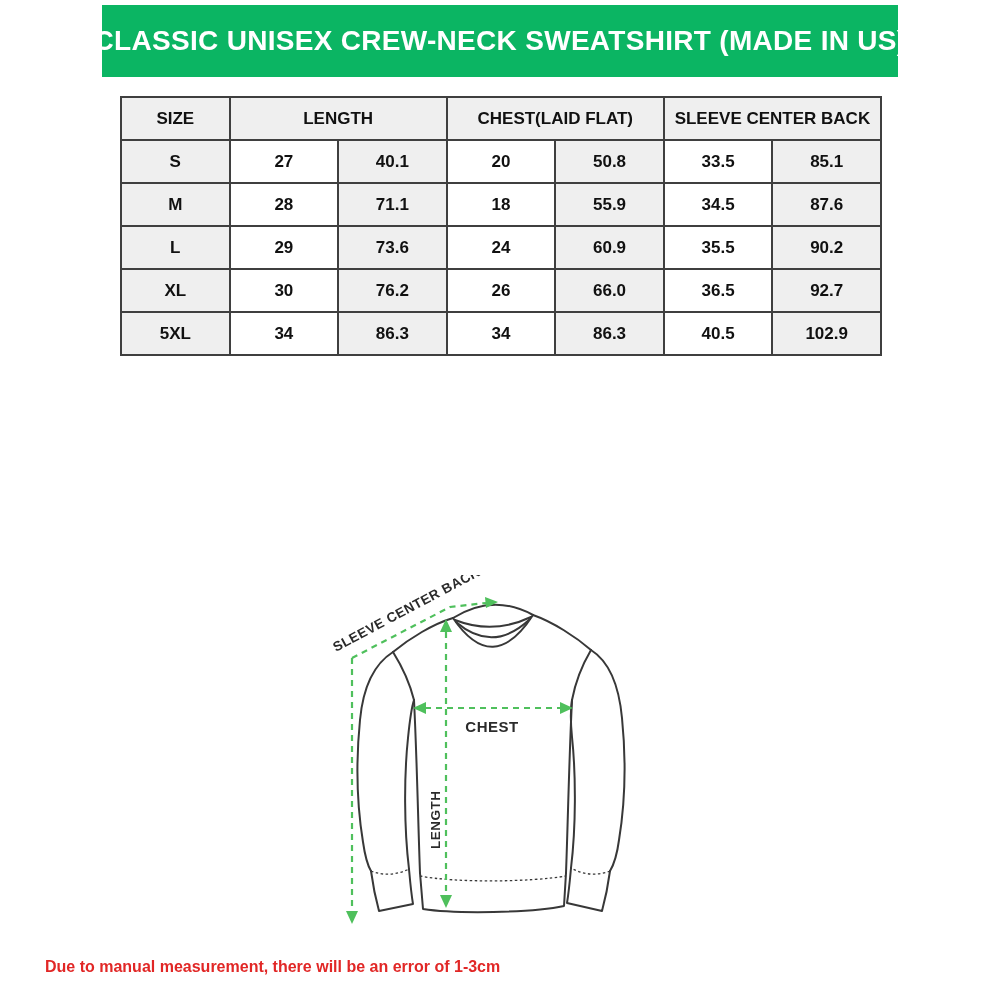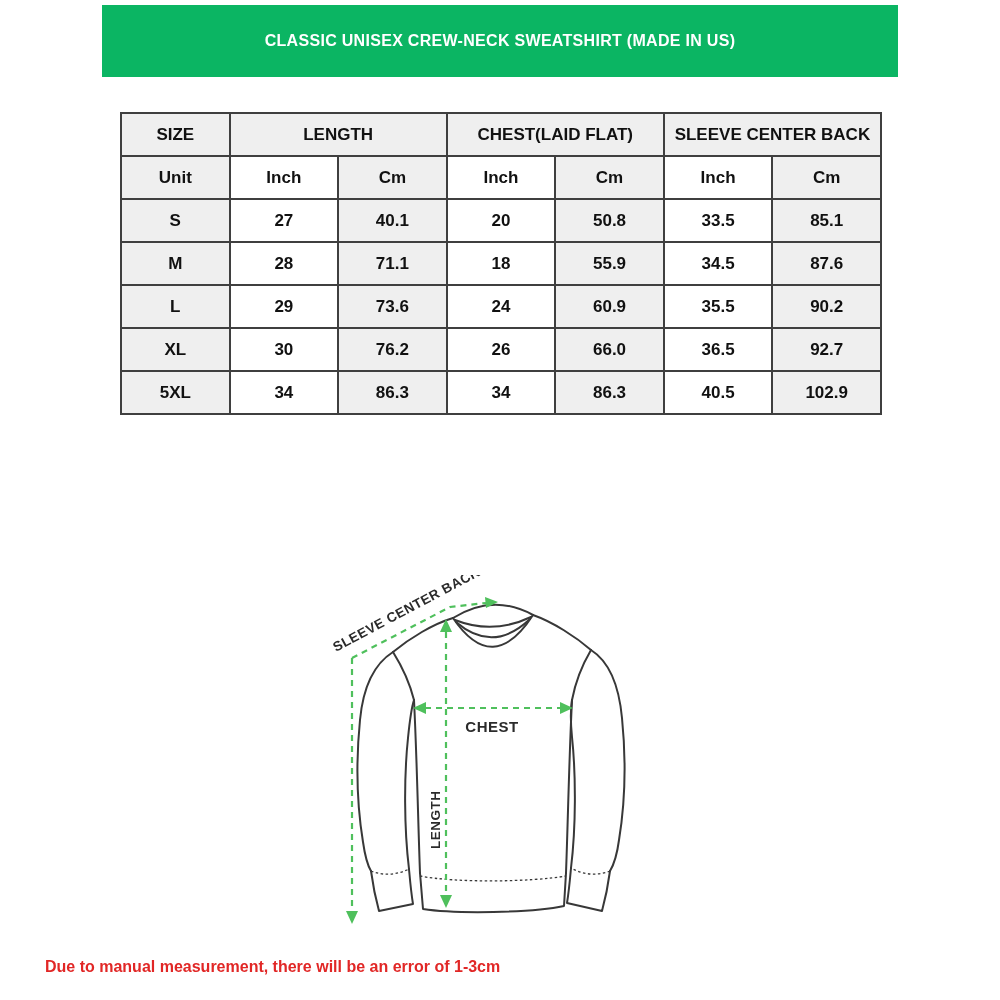--- a/index.html
+++ b/index.html
@@ -6,25 +6,25 @@
   .page{
     position:relative;width:1000px;height:1000px;background:#ffffff;
     font-family:"Liberation Sans", sans-serif;overflow:hidden;
   }
   .title-bar{
     position:absolute;left:102px;top:5px;width:796px;height:72px;
     background:var(--header-bg,#0bb563);
     display:flex;align-items:center;justify-content:center;
   }
   .title-bar h1{
-    margin:0;color:var(--header-text,#fff);font-size:16px;font-weight:bold;
+    margin:0;color:var(--header-text,#fff);font-size:28px;font-weight:bold;
     letter-spacing:0.3px;white-space:nowrap;
   }
   table.size-table{
-    position:absolute;left:120px;top:112px;width:762px;
+    position:absolute;left:120px;top:96px;width:762px;
     border-collapse:collapse;table-layout:fixed;
   }
   .size-table th,.size-table td{
     border:2px solid var(--table-border,#3f3f3f);
     height:41px;text-align:center;vertical-align:middle;
     font-size:17px;font-weight:bold;color:var(--text,#111);
     background:#ffffff;padding:0;
   }
   .size-table .gray{background:var(--cell-gray,#efefef);}
   .diagram{position:absolute;left:330px;top:575px;width:340px;height:360px;}
@@ -56,29 +56,20 @@
         <col style="width:14.2857%">
         <col style="width:14.2857%">
       <col style="width:14.2857%">
     </colgroup>
     <thead>
         <tr>
           <th class="gray" colspan="1">SIZE</th>
           <th class="gray" colspan="2">LENGTH</th>
           <th class="gray" colspan="2">CHEST(LAID FLAT)</th>
           <th class="gray" colspan="2">SLEEVE CENTER BACK</th>
-        </tr>
-        <tr>
-          <th class="gray">Unit</th>
-          <th>Inch</th>
-          <th class="gray">Cm</th>
-          <th>Inch</th>
-          <th class="gray">Cm</th>
-          <th>Inch</th>
-          <th class="gray">Cm</th>
         </tr>
       </thead>
     <tbody>
         <tr>
           <th class="gray">S</th>
           <td>27</td>
           <td class="gray">40.1</td>
           <td>20</td>
           <td class="gray">50.8</td>
           <td>33.5</td>

